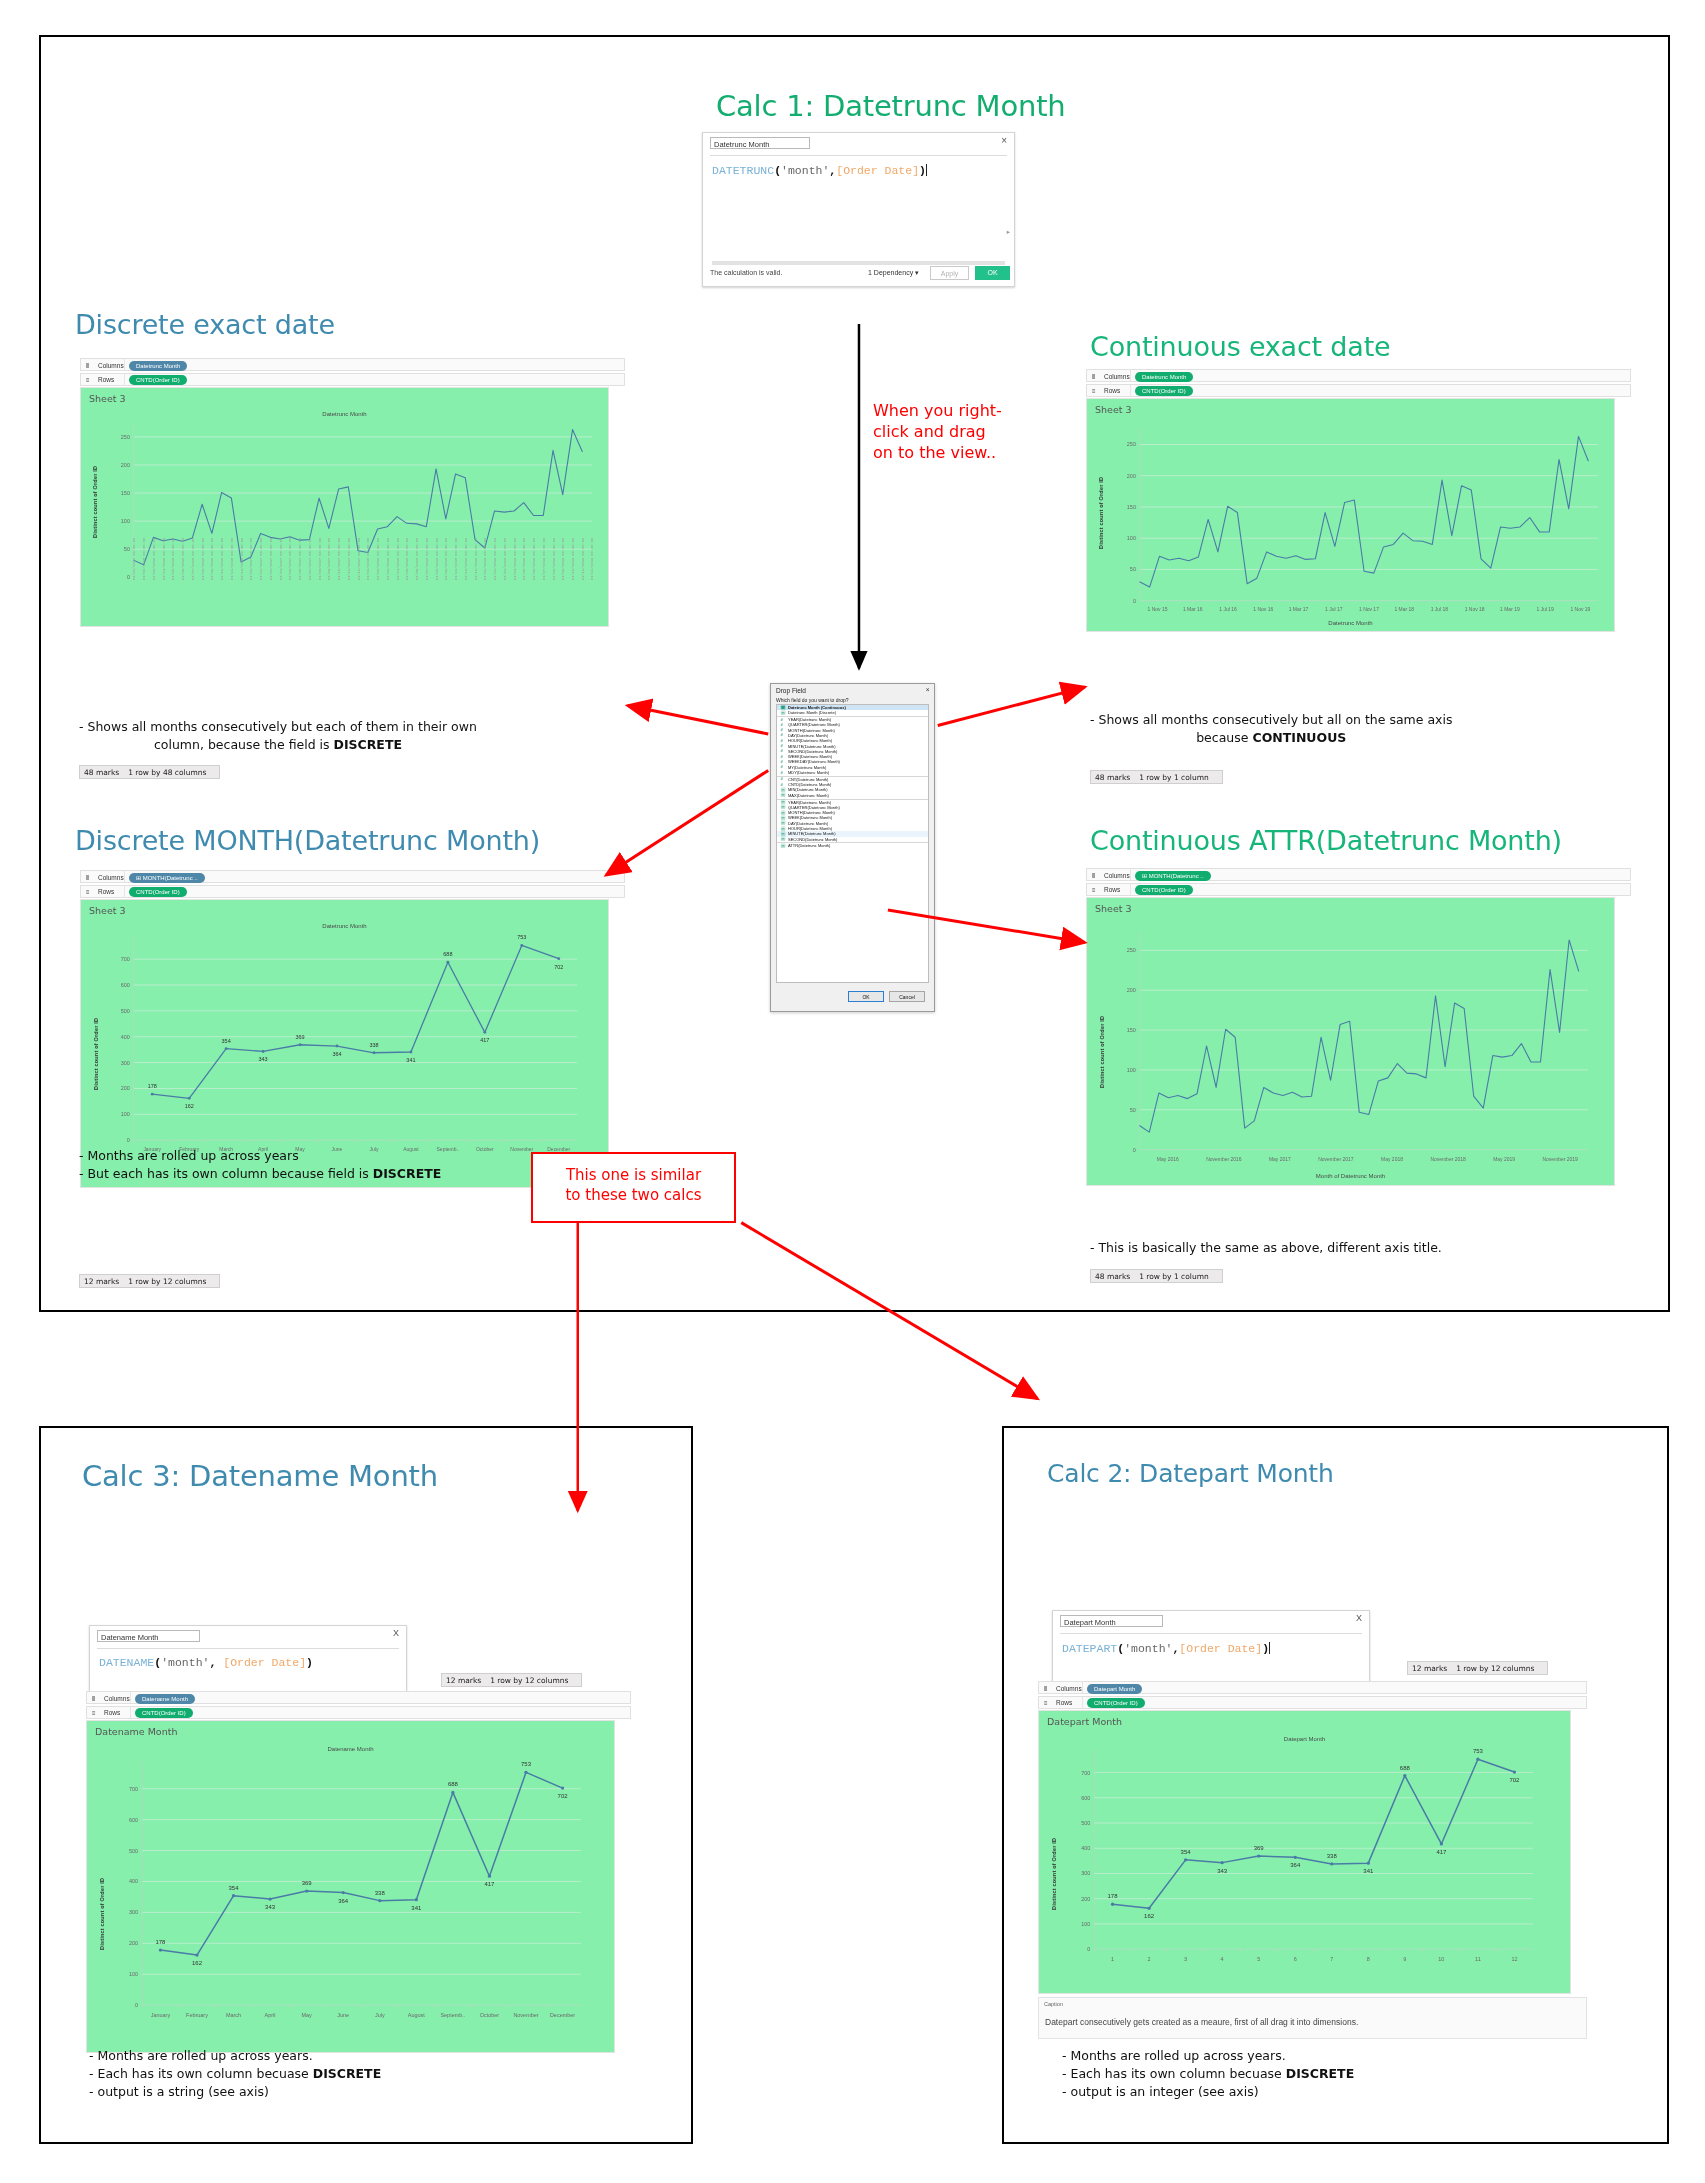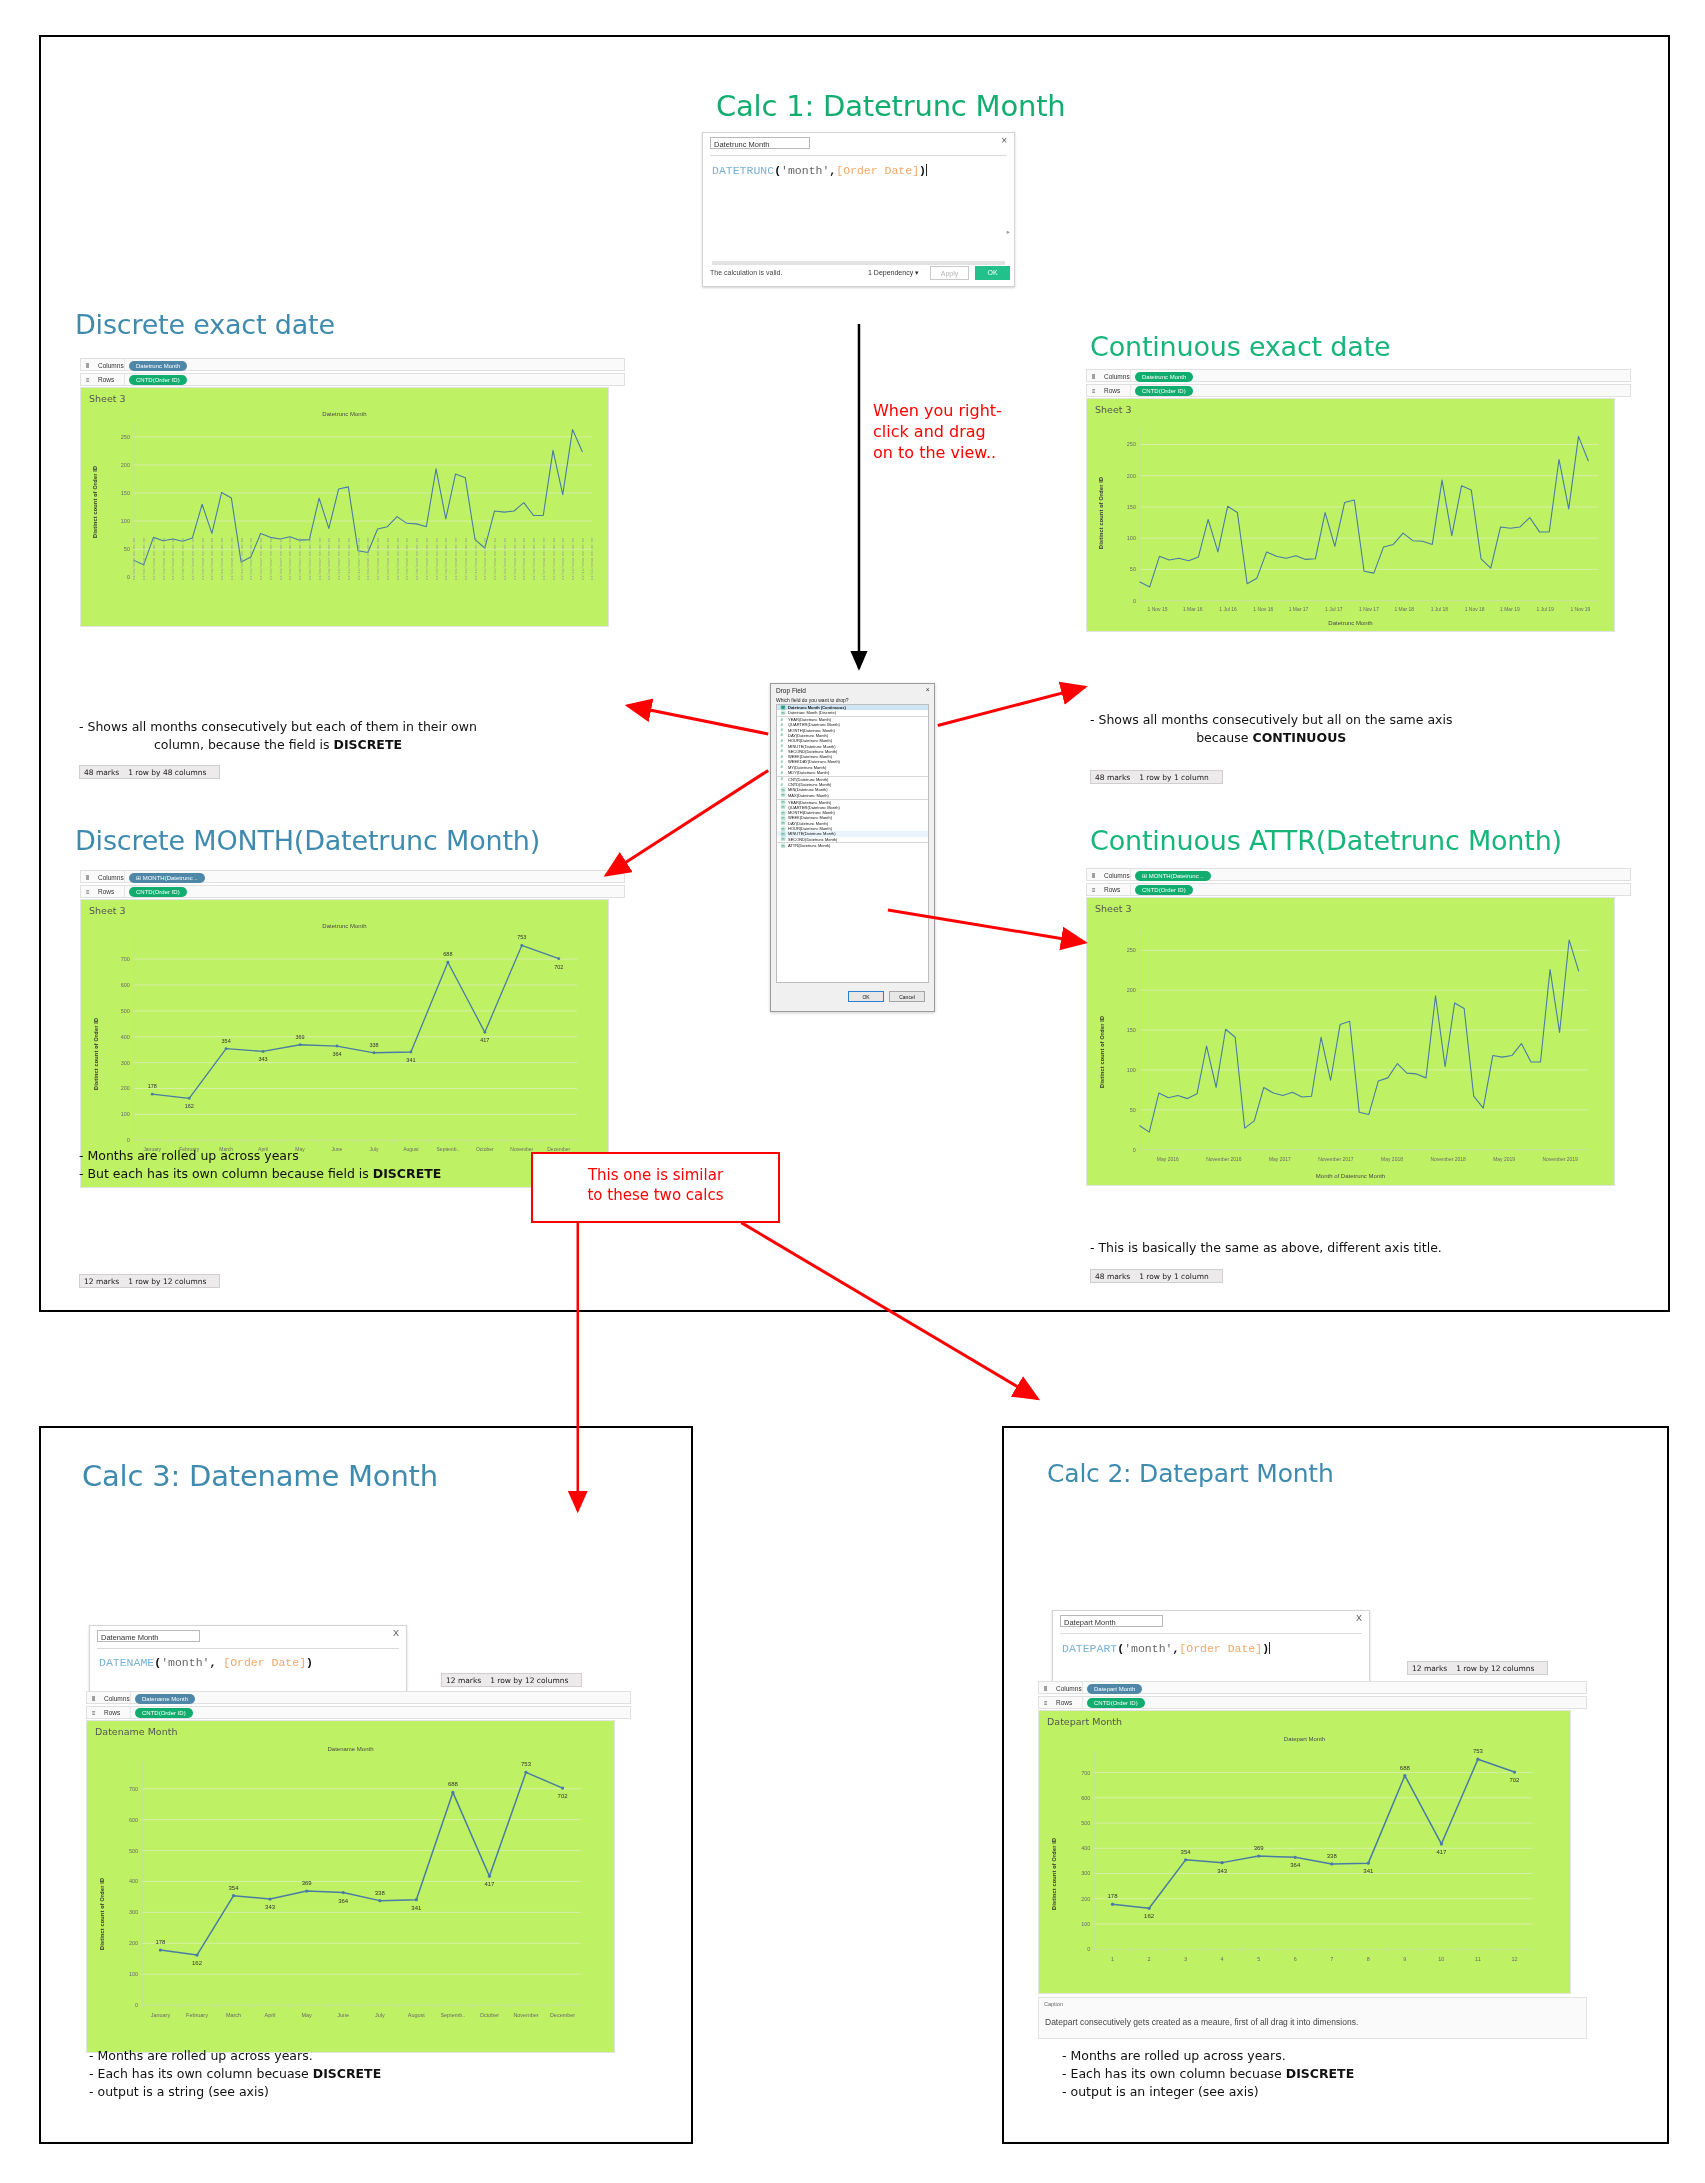--- a/index.html
+++ b/index.html
@@ -37,21 +37,21 @@
   
   .ws{position:absolute;background:#fff;box-sizing:border-box;}
   .shelf{position:relative;height:13px;border:0.5px solid #e0e0e0;background:#fafafa;box-sizing:border-box;margin-bottom:1.5px;}
   .shelf-label{position:absolute;left:17px;top:2.5px;font-size:6.5px;color:#333;}
   .shelf-ico{position:absolute;left:5px;top:3px;font-size:6px;color:#444;letter-spacing:-0.5px;}
   .shelf-sep{position:absolute;left:43px;top:0;bottom:0;width:0.5px;background:#e6e6e6;}
   .pill{position:absolute;left:48px;top:1.5px;height:10px;border-radius:5px;color:#fff;font-size:6px;line-height:10px;padding:0 7px;white-space:nowrap;box-sizing:border-box;}
   .pill.blue{background:#4e87a8;}
   .pill.green{background:#11ad6e;}
   .shelf-caret{position:absolute;top:4px;font-size:4.5px;color:#aaa;}
-  .viewbox{position:absolute;left:0;right:16px;border:0.5px solid #e3e3e3;background:#bef264;box-sizing:border-box;}
+  .viewbox{position:absolute;left:0;right:16px;border:0.5px solid #e3e3e3;background:#86efac;box-sizing:border-box;}
   .sheet-title{position:absolute;left:8px;top:5px;font-size:9.5px;color:#555;font-family:"DejaVu Sans",sans-serif;}
   .axis-title{position:absolute;font-size:6px;color:#4a4a4a;text-align:center;white-space:nowrap;}
   .ylab{position:absolute;font-size:6px;color:#333;font-weight:bold;transform-origin:0 0;transform:rotate(-90deg);white-space:nowrap;letter-spacing:0.2px;}
   .caption-bar{position:absolute;border:0.5px solid #e3e3e3;background:#fafafa;box-sizing:border-box;}
   .caption-lbl{position:absolute;left:5px;top:3px;font-size:5.5px;color:#666;}
   .caption-txt{position:absolute;left:6px;font-size:8.5px;color:#444;}
 
   
   .note{position:absolute;font-size:12.5px;color:#111;line-height:1.45;font-family:"DejaVu Sans",sans-serif;white-space:nowrap;}
   .note b{font-weight:bold;}
@@ -479,21 +479,21 @@
   </div>
 </div>
 
 <div class="note" style="left:1090px;top:1239px;">
   <div>- This is basically the same as above, different axis title.</div>
 </div>
 <div class="statusbar" style="left:1090px;top:1269px;">
   <span>48 marks</span><span>1 row by 1 column</span>
 </div>
 
-<div class="callout" style="left:531px;top:1152px;width:249px;height:71px;">
+<div class="callout" style="left:531px;top:1152px;width:205px;height:71px;">
   <div class="callout-txt">
     <div>This one is similar</div>
     <div>to these two calcs</div>
   </div>
 </div>
 
 <div class="h-blue abs" style="left:82px;top:1459px;font-size:29px;">Calc 3: Datename Month</div>
 
 <div class="calcbox" style="left:89px;top:1625px;width:318px;height:135px;">
   <div class="calc-head">

